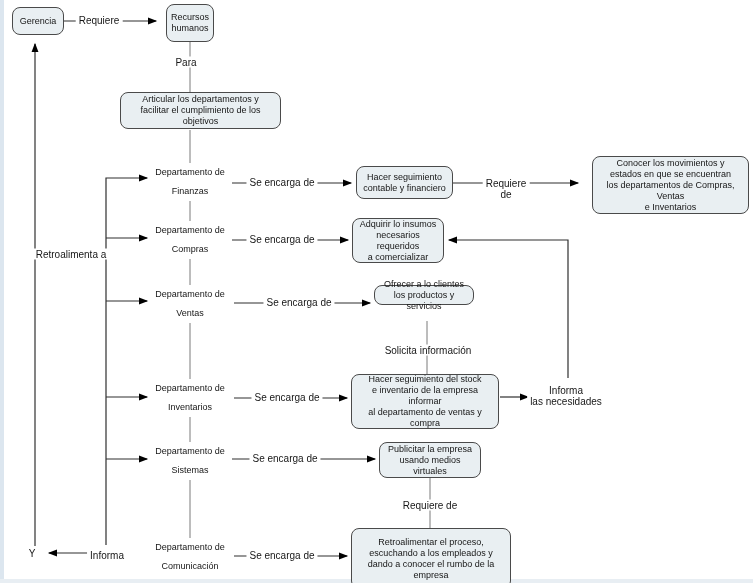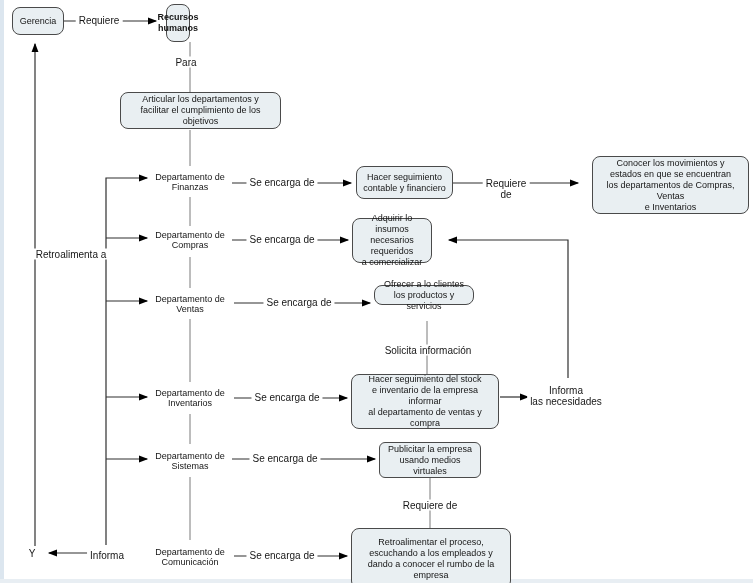--- a/index.html
+++ b/index.html
@@ -18,21 +18,21 @@
     font-size:9px;line-height:11px;color:#161616;white-space:pre-line;
     padding:2px 3px;box-sizing:border-box;
   }
   .lbl{
     position:absolute;transform:translate(-50%,-50%);background:#ffffff;
     font-size:10px;line-height:11px;color:#161616;text-align:center;
     white-space:pre-line;padding:0 3px;
   }
   .dept{
     position:absolute;transform:translate(-50%,-50%);background:#ffffff;
-    font-size:9px;line-height:10px;color:#161616;text-align:center;white-space:pre-line;
+    font-size:9px;line-height:19px;color:#161616;text-align:center;white-space:pre-line;
     padding:0 2px;
   }
 </style>
 </head>
 <body>
 
 <div class="canvas">
 
   <div class="edge-strip-left"></div>
   <div class="edge-strip-bottom"></div>
@@ -77,39 +77,39 @@
     <path class="ln" d="M 427 321 L 427 374"></path>
 
     <path class="ar" d="M 500 397 L 528 397" marker-end="url(#arrow)"></path>
 
     <path class="ar" d="M 568 378 L 568 240 L 449 240" marker-end="url(#arrow)"></path>
 
     <path class="ln" d="M 430 477 L 430 528"></path>
   </svg>
 
   <div class="node" style="left:12px;top:7px;width:52px;height:28px;">Gerencia</div>
-  <div class="node" style="left:166px;top:4px;width:24px;height:38px;font-weight:bold;">Recursos
+  <div class="node" style="left:166px;top:4px;width:48px;height:38px;">Recursos
 humanos</div>
   <div class="node" style="left:120px;top:92px;width:161px;height:37px;">Articular los departamentos y
 facilitar el cumplimiento de los objetivos</div>
   <div class="node" style="left:356px;top:166px;width:97px;height:33px;">Hacer seguimiento
 contable y financiero</div>
   <div class="node" style="left:583px;top:156px;width:157px;height:58px;margin-left:9px;">Conocer los movimientos y
 estados en que se encuentran
 los departamentos de Compras, Ventas
 e Inventarios</div>
-  <div class="node" style="left:352px;top:218px;width:80px;height:45px;">Adquirir lo insumos
+  <div class="node" style="left:352px;top:218px;width:92px;height:45px;">Adquirir lo insumos
 necesarios requeridos
 a comercializar</div>
   <div class="node" style="left:374px;top:285px;width:100px;height:20px;">Ofrecer a lo clientes
 los productos y servicios</div>
   <div class="node" style="left:351px;top:374px;width:148px;height:55px;">Hacer seguimiento del stock
 e inventario de la empresa informar
 al departamento de ventas y compra</div>
-  <div class="node" style="left:379px;top:442px;width:102px;height:36px;border-radius:6px;">Publicitar la empresa
+  <div class="node" style="left:379px;top:442px;width:102px;height:36px;">Publicitar la empresa
 usando medios virtuales</div>
   <div class="node" style="left:351px;top:528px;width:160px;height:61px;">Retroalimentar el proceso,
 escuchando a los empleados y
 dando a conocer el rumbo de la empresa</div>
 
   <div class="dept" style="left:190px;top:182px;">Departamento de
 Finanzas</div>
   <div class="dept" style="left:190px;top:240px;">Departamento de
 Compras</div>
   <div class="dept" style="left:190px;top:304px;">Departamento de

